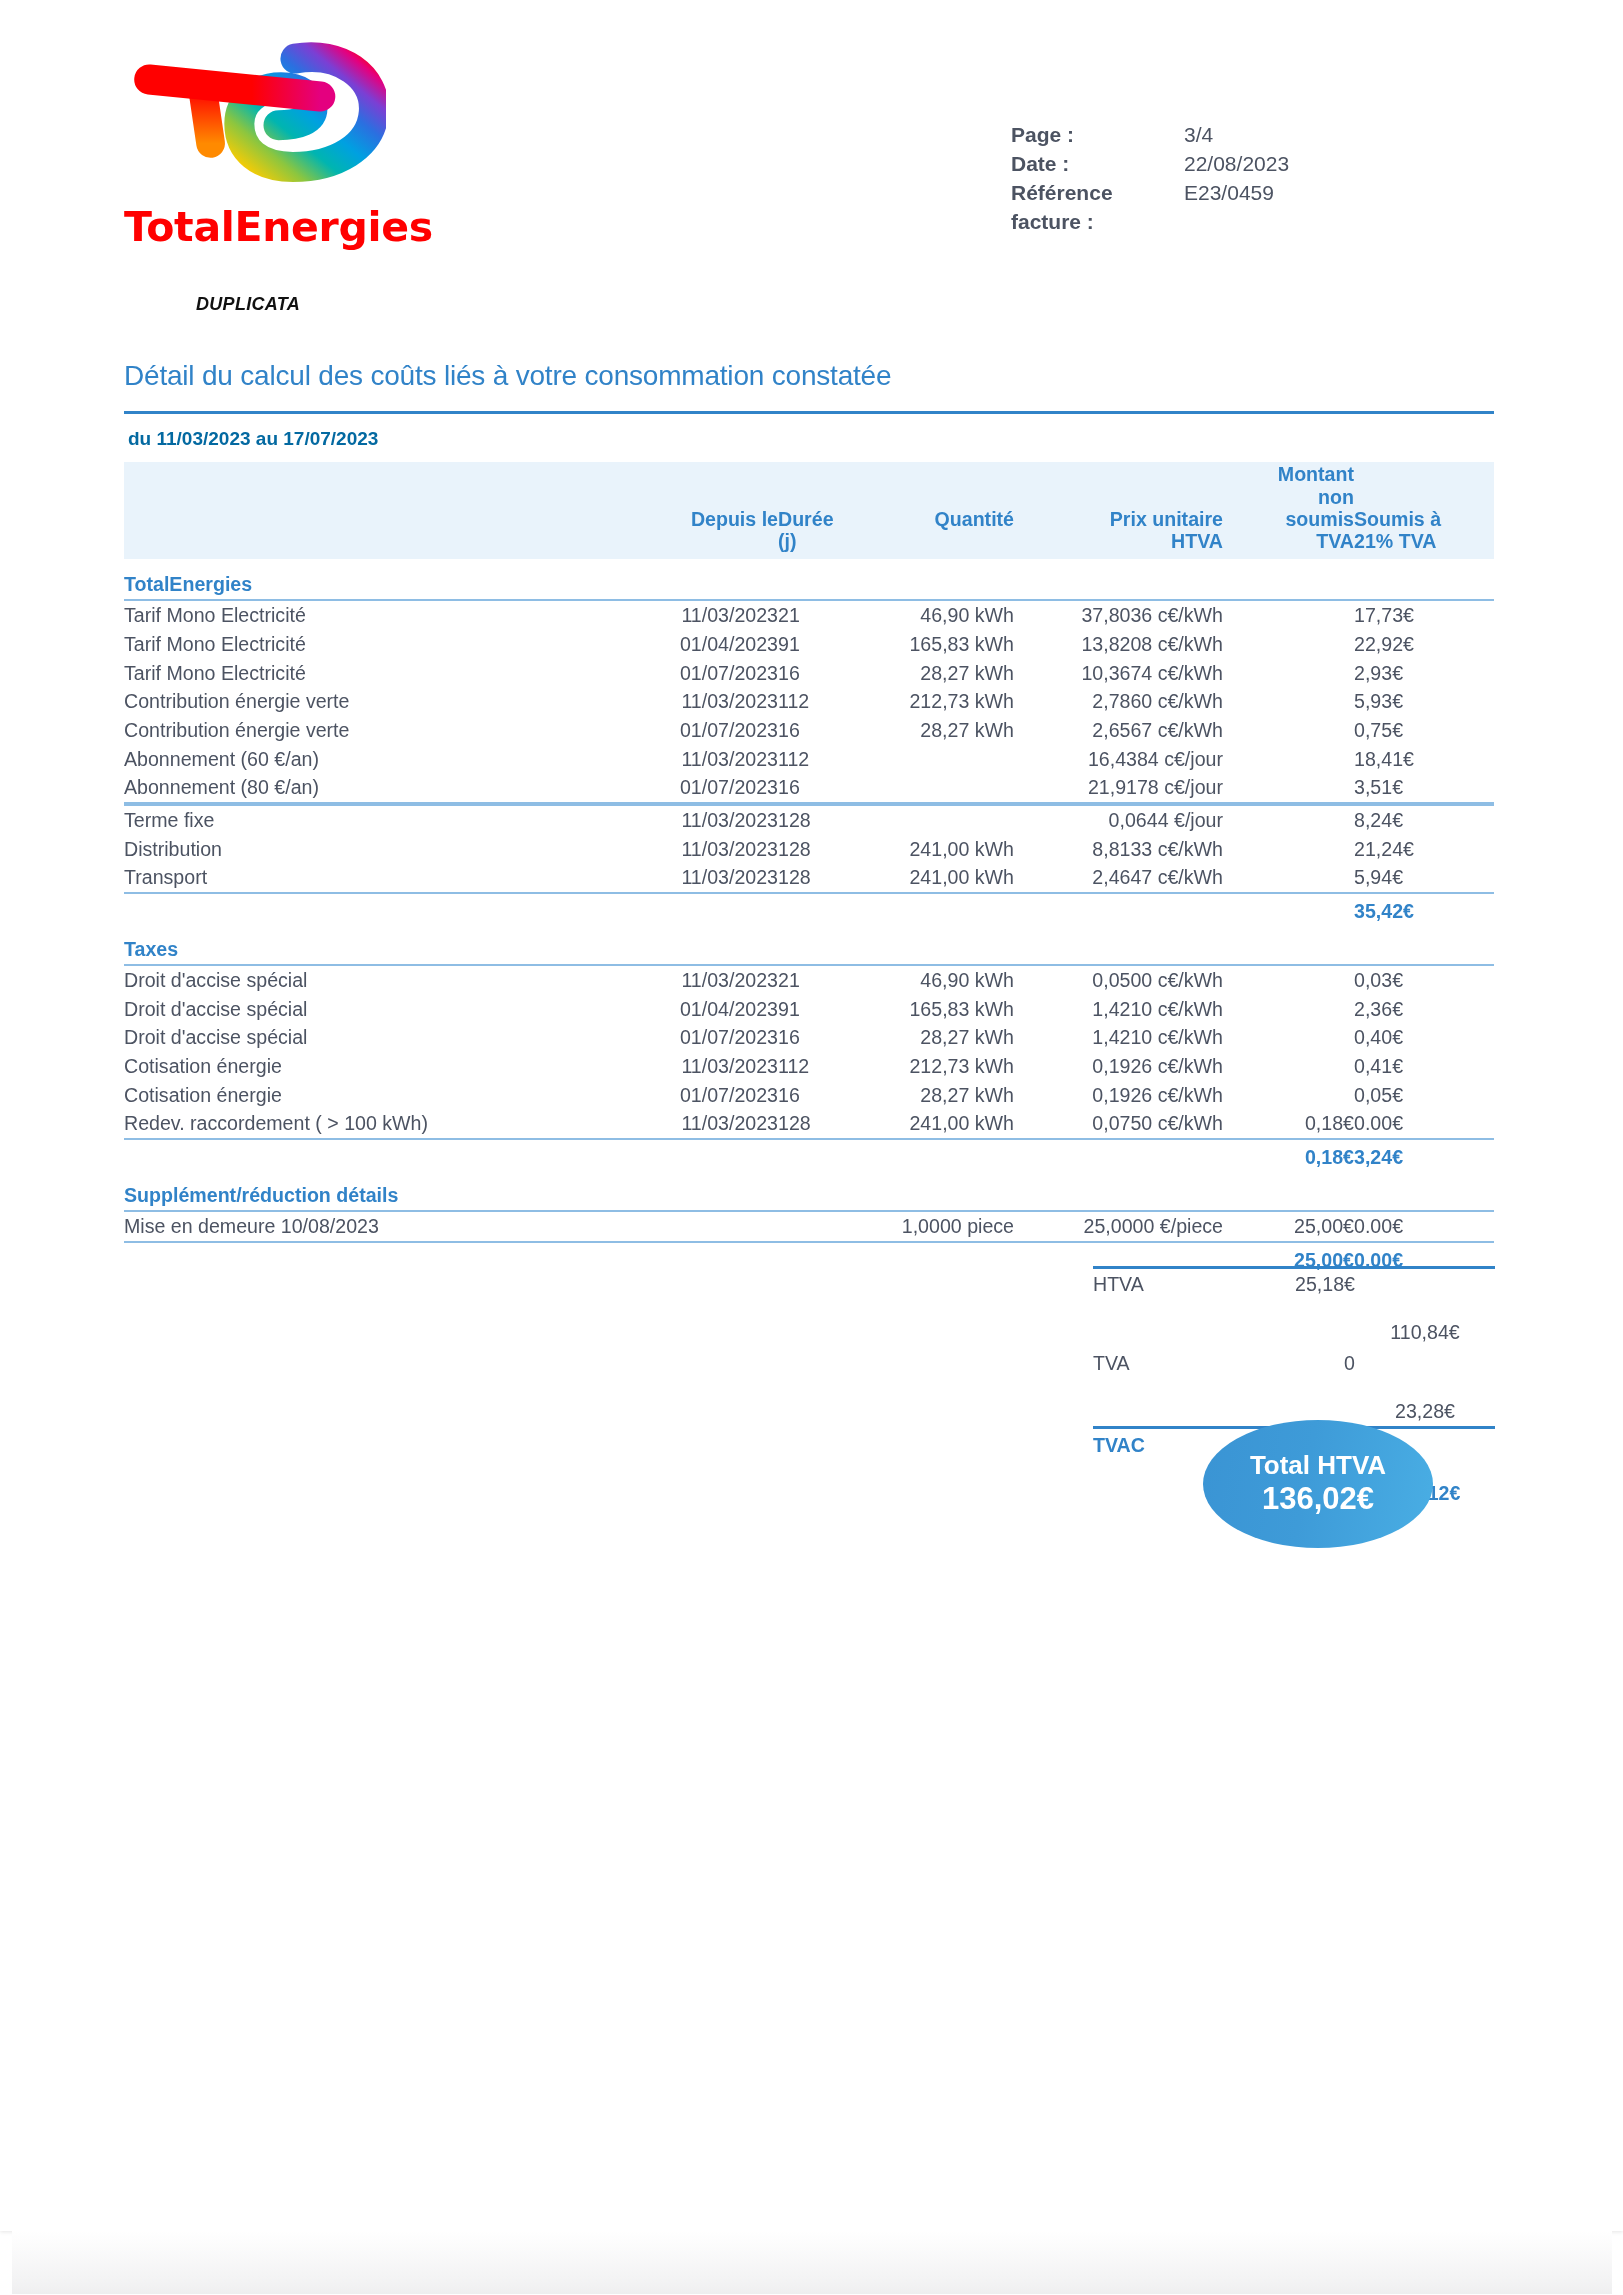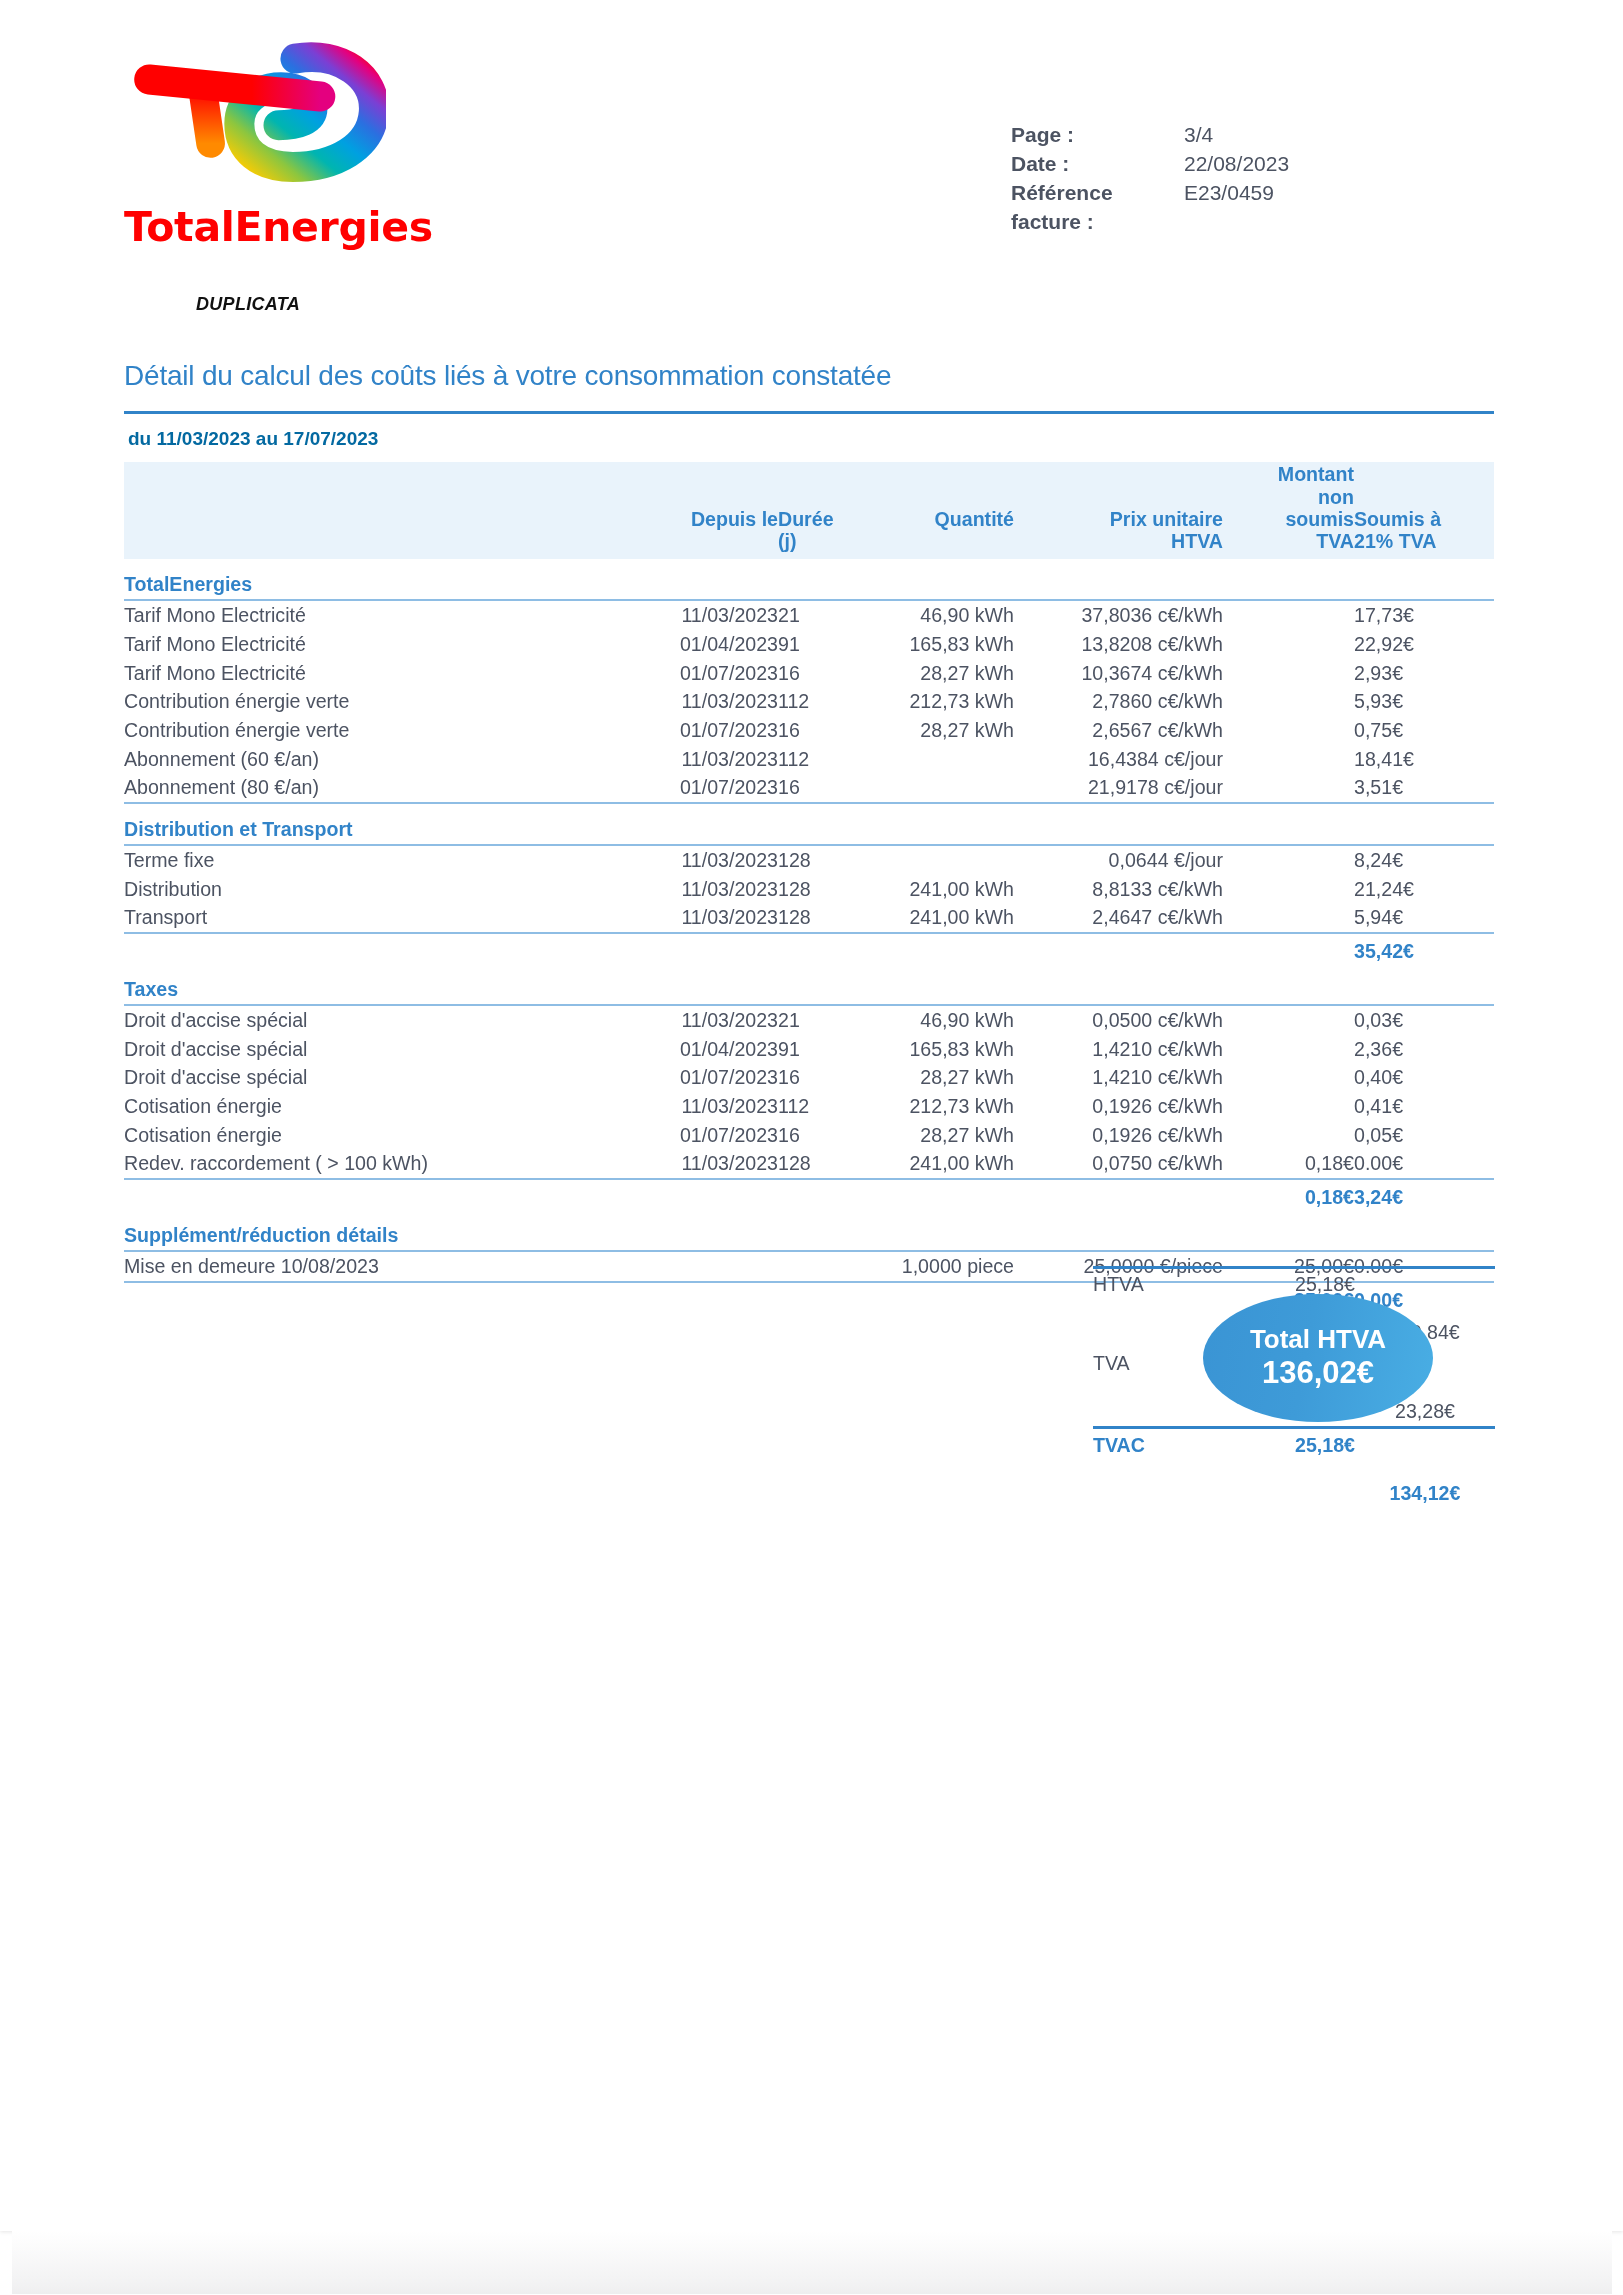--- a/index.html
+++ b/index.html
@@ -121,21 +121,21 @@
   .totals { position: absolute; left: 1093px; top: 1266px; width: 402px; }
   .trow { display: flex; font-size: 19.6px; color: #4c5362; padding: 4.6px 0 3.3px 0; }
   .t-name { width: 131px; text-align: left; }
   .t-a { width: 131px; text-align: right; }
   .t-b { width: 140px; text-align: center; margin-top: 48px; }
   .trow.tvac { color: #3183c8; font-weight: bold; }
   .rule-tot { height: 2.6px; background: #3183c8; width: 100%; }
 
   
   .pill {
-    position: absolute; left: 1203px; top: 1294px;
+    position: absolute; left: 1203px; top: 1420px;
     width: 230px; height: 128px;
     border-radius: 50%;
     background: linear-gradient(100deg, #3a94d4 0%, #3e9bd8 45%, #49aee4 100%);
     color: #ffffff;
     display: flex; flex-direction: column;
     align-items: center; justify-content: center;
   }
   .pill-label { font-size: 26px; font-weight: bold; line-height: 1.15; }
   .pill-amount { font-size: 31px; font-weight: bold; line-height: 1.15; }
 </style>
@@ -285,21 +285,20 @@
         <div class="drow">
           <div class="c-label">Abonnement (80 €/an)</div>
           <div class="c-date">01/07/2023</div>
           <div class="c-dur">16</div>
           <div class="c-qty"></div>
           <div class="c-price">21,9178 c€/jour</div>
           <div class="c-nosub"></div>
           <div class="c-sub">3,51€</div>
         </div>
         <div class="rule"></div>
-        <div class="sect-head">Distribution et Transport</div>
         <div class="rule"></div>
         <div class="drow">
           <div class="c-label">Terme fixe</div>
           <div class="c-date">11/03/2023</div>
           <div class="c-dur">128</div>
           <div class="c-qty"></div>
           <div class="c-price">0,0644 €/jour</div>
           <div class="c-nosub"></div>
           <div class="c-sub">8,24€</div>
         </div>

